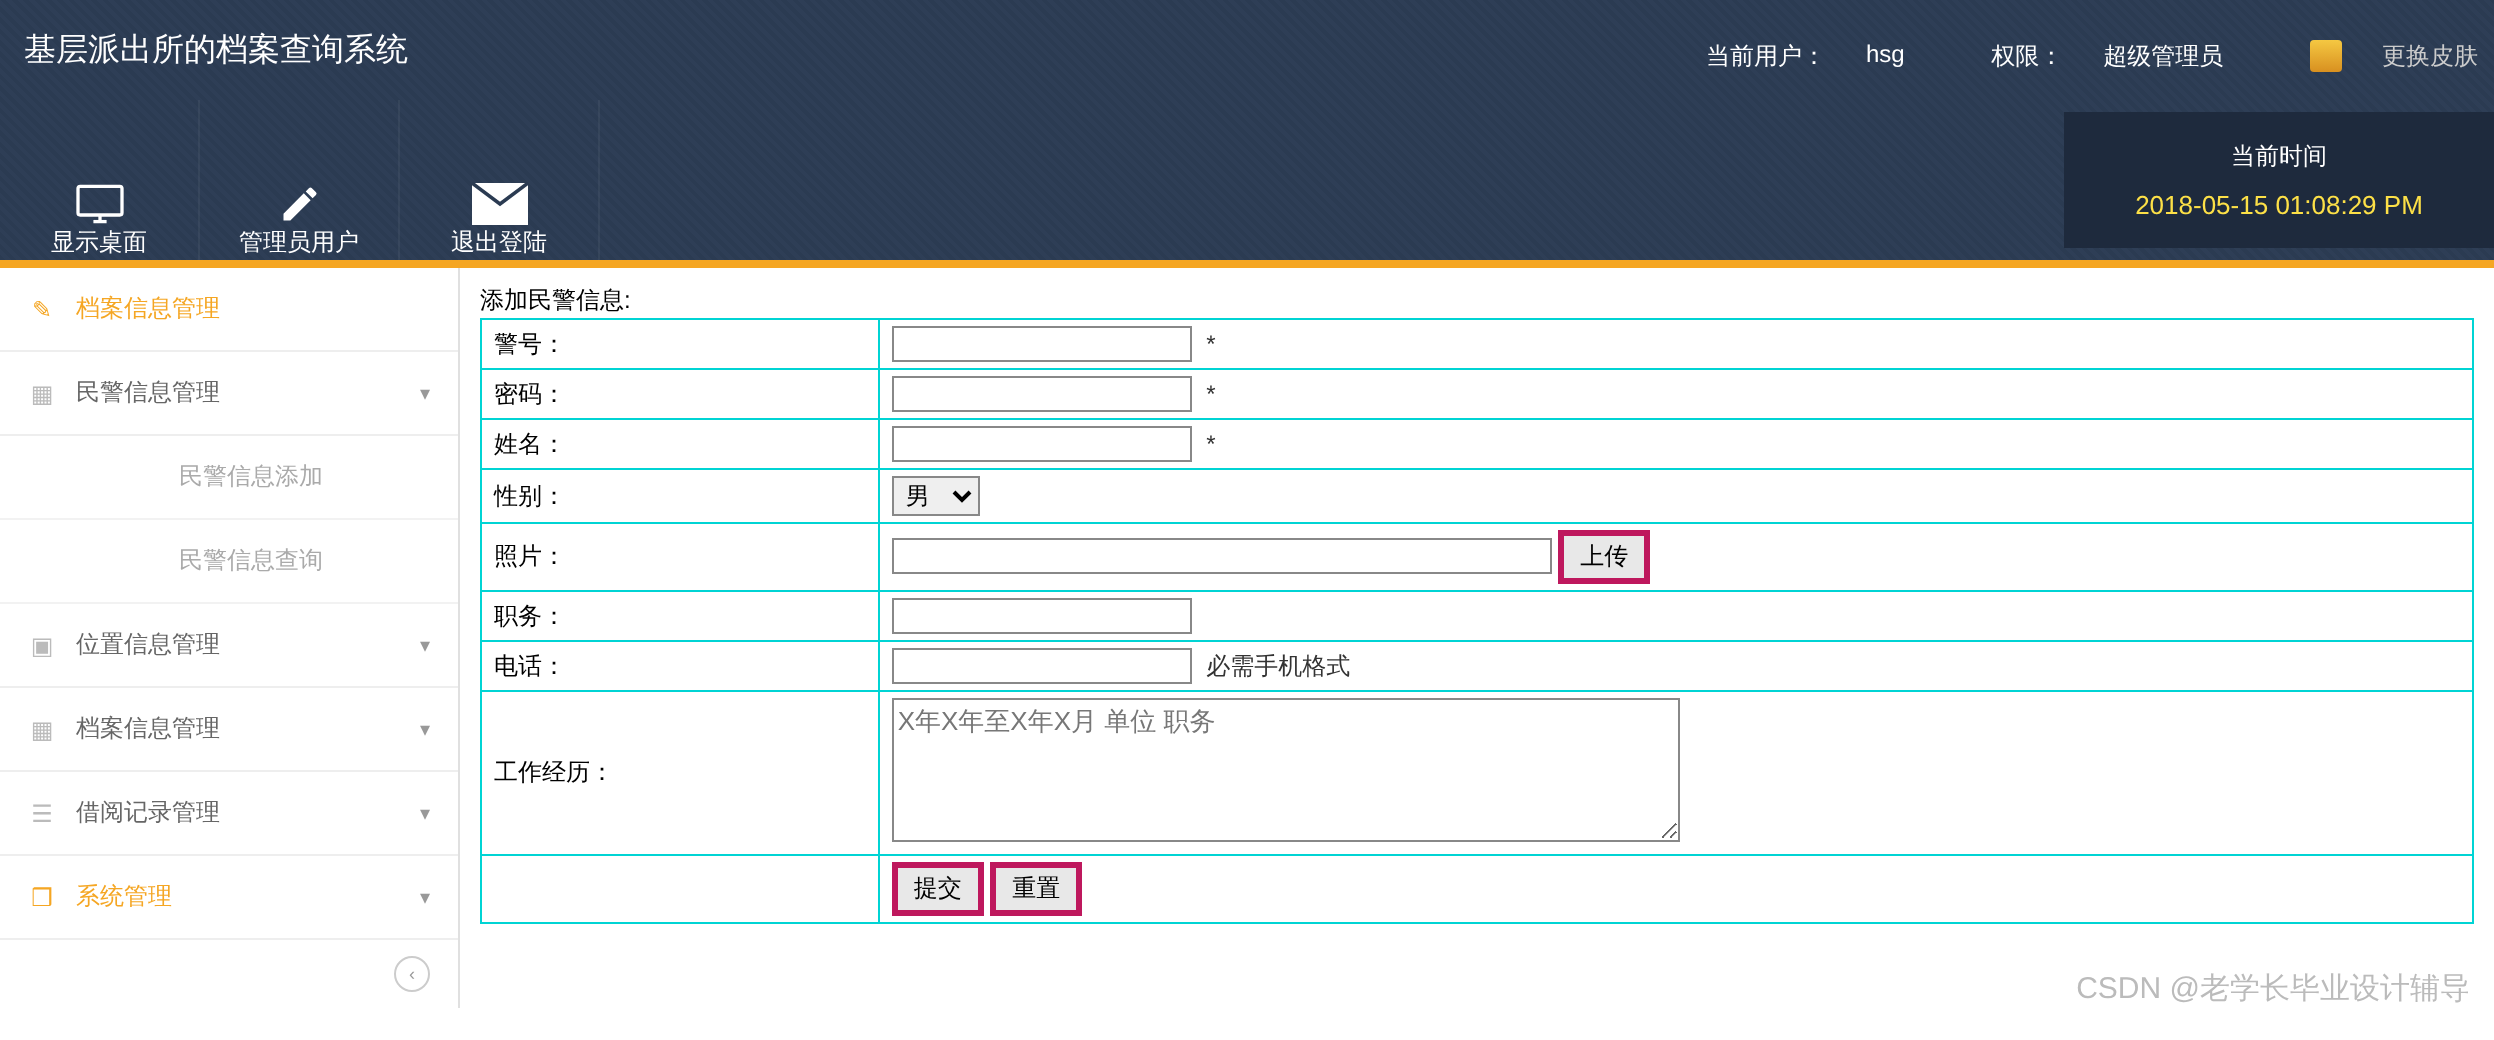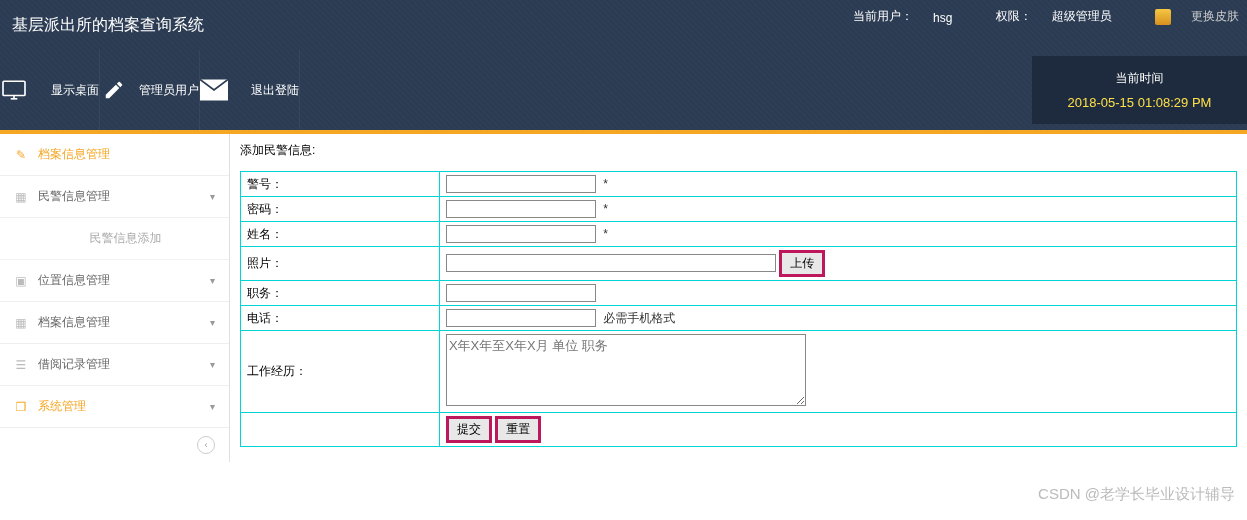--- a/index.html
+++ b/index.html
@@ -1,49 +1,49 @@
 <!DOCTYPE html>
 <html><head>
 <meta charset="utf-8">
 <style>
 * { box-sizing: border-box; margin: 0; padding: 0; }
 body { font-family: "Microsoft YaHei", Arial, sans-serif; font-size: 12px; background: #fff; width: 1247px; }
 .header { background: #2b3b52; background-image: repeating-linear-gradient(45deg, #2b3b52, #2b3b52 2px, #2e3e56 2px, #2e3e56 4px); color: #fff; position: relative; }
 .header-top { height: 50px; display: flex; align-items: center; padding: 0 12px; }
 .title { font-size: 16px; font-weight: normal; }
-.userinfo { position: absolute; right: 8px; top: 8px; font-size: 12px; display: flex; align-items: flex-end; gap: 20px; }
+.userinfo { position: absolute; right: 8px; top: 20px; font-size: 12px; display: flex; align-items: flex-start; gap: 20px; }
 .skin-icon { width: 16px; height: 16px; background: linear-gradient(#f5c842, #d89020); border-radius: 2px; display: inline-block; }
 .toolbar { display: flex; align-items: center; }
-.tool-btn { width: 100px; height: 80px; display: flex; flex-direction: row; align-items: center; justify-content: space-between; cursor: pointer; color: #fff; border-right: 1px solid rgba(255,255,255,0.05); }
+.tool-btn { width: 100px; height: 80px; display: flex; flex-direction: column; align-items: center; justify-content: flex-end; cursor: pointer; color: #fff; border-right: 1px solid rgba(255,255,255,0.05); }
 .tool-icon { width: 28px; height: 22px; }
 .time-box { margin-left: auto; background: #1e2a3d; padding: 14px 20px; width: 215px; text-align: center; }
 .time-label { color: #fff; margin-bottom: 8px; }
 .time-value { color: #fde047; font-weight: normal; font-size: 13px; }
 .orange-bar { height: 4px; background: #f5a623; }
 .body-area { display: flex; }
 .sidebar { width: 230px; border-right: 1px solid #e0e0e0; }
 .nav-item { display: flex; align-items: center; padding: 12px 14px; border-bottom: 1px solid #eee; cursor: pointer; color: #666; gap: 10px; position: relative; }
 .nav-item.active { color: #f5a623; }
 .nav-item .arrow { margin-left: auto; font-size: 10px; color: #999; }
 .nav-icon { width: 14px; height: 14px; display: inline-flex; align-items: center; justify-content: center; color: #bbb; }
 .nav-item.active .nav-icon { color: #f5a623; }
 .sub-item { padding: 12px 14px 12px 36px; border-bottom: 1px solid #f2f2f2; color: #aaa; cursor: pointer; text-align: center; }
 .scroll-hint { padding: 8px 14px; display: flex; justify-content: flex-end; }
 .scroll-circle { width: 18px; height: 18px; border: 1px solid #ccc; border-radius: 50%; display: flex; align-items: center; justify-content: center; font-size: 9px; color: #999; }
 .content { flex: 1; padding: 8px 10px; }
-.form-title { margin-bottom: 12px; }
+.form-title { }
 .form-table { border-collapse: collapse; }
 .form-table td { border: 1px solid #00d4d4; padding: 3px 6px; vertical-align: middle; }
 .label-cell { width: 200px; }
 .input-cell { width: 800px; }
 .text-input { width: 150px; height: 18px; border: 1px solid #888; padding: 0 2px; font-size: 12px; }
 .text-input-wide { width: 330px; }
 select.text-input { width: 44px; height: 20px; }
 .upload-btn, .submit-btn { background: #e8e8e8; border: 3px solid #be185d; padding: 2px 8px; font-size: 12px; cursor: pointer; font-family: inherit; }
-textarea.text-area { width: 360px; height: 72px; border: 1px solid #888; font-size: 13px; font-family: inherit; padding: 2px; color: #777; resize: both; }
+textarea.text-area { width: 394px; height: 72px; border: 1px solid #888; font-size: 13px; font-family: inherit; padding: 2px; color: #777; resize: both; }
 .hint { color: #333; margin-left: 4px; }
 .watermark { position: fixed; right: 12px; bottom: 16px; color: #bbb; font-size: 15px; pointer-events: none; }
 </style>
 </head>
 <body>
 
 <div class="header">
   <div class="userinfo">
     <span>当前用户：</span><span>hsg</span>
     &nbsp;<span>权限：</span><span>超级管理员</span>
@@ -88,20 +88,21 @@
     <div class="nav-item active">
       <span class="nav-icon">✎</span>
       <span>档案信息管理</span>
     </div>
     <div class="nav-item">
       <span class="nav-icon">▦</span>
       <span>民警信息管理</span>
       <span class="arrow">▾</span>
     </div>
     <div class="sub-item">民警信息添加</div>
+    <div class="sub-item">民警信息查询</div>
     <div class="nav-item">
       <span class="nav-icon">▣</span>
       <span>位置信息管理</span>
       <span class="arrow">▾</span>
     </div>
     <div class="nav-item">
       <span class="nav-icon">▦</span>
       <span>档案信息管理</span>
       <span class="arrow">▾</span>
     </div>
@@ -130,20 +131,24 @@
       </tr>
       <tr>
         <td class="label-cell">密码：</td>
         <td class="input-cell"><input type="text" class="text-input" style=""> <span class="hint">*</span></td>
       </tr>
       <tr>
         <td class="label-cell">姓名：</td>
         <td class="input-cell"><input type="text" class="text-input" style=""> <span class="hint">*</span></td>
       </tr>
       <tr>
+        <td class="label-cell">性别：</td>
+        <td class="input-cell"><select class="text-input"><option>男</option></select></td>
+      </tr>
+      <tr>
         <td class="label-cell">照片：</td>
         <td class="input-cell"><input type="text" class="text-input text-input-wide" style=""> <button class="upload-btn">上传</button></td>
       </tr>
       <tr>
         <td class="label-cell">职务：</td>
         <td class="input-cell"><input type="text" class="text-input" style=""></td>
       </tr>
       <tr>
         <td class="label-cell">电话：</td>
         <td class="input-cell"><input type="text" class="text-input" style=""> <span class="hint">必需手机格式</span></td>

